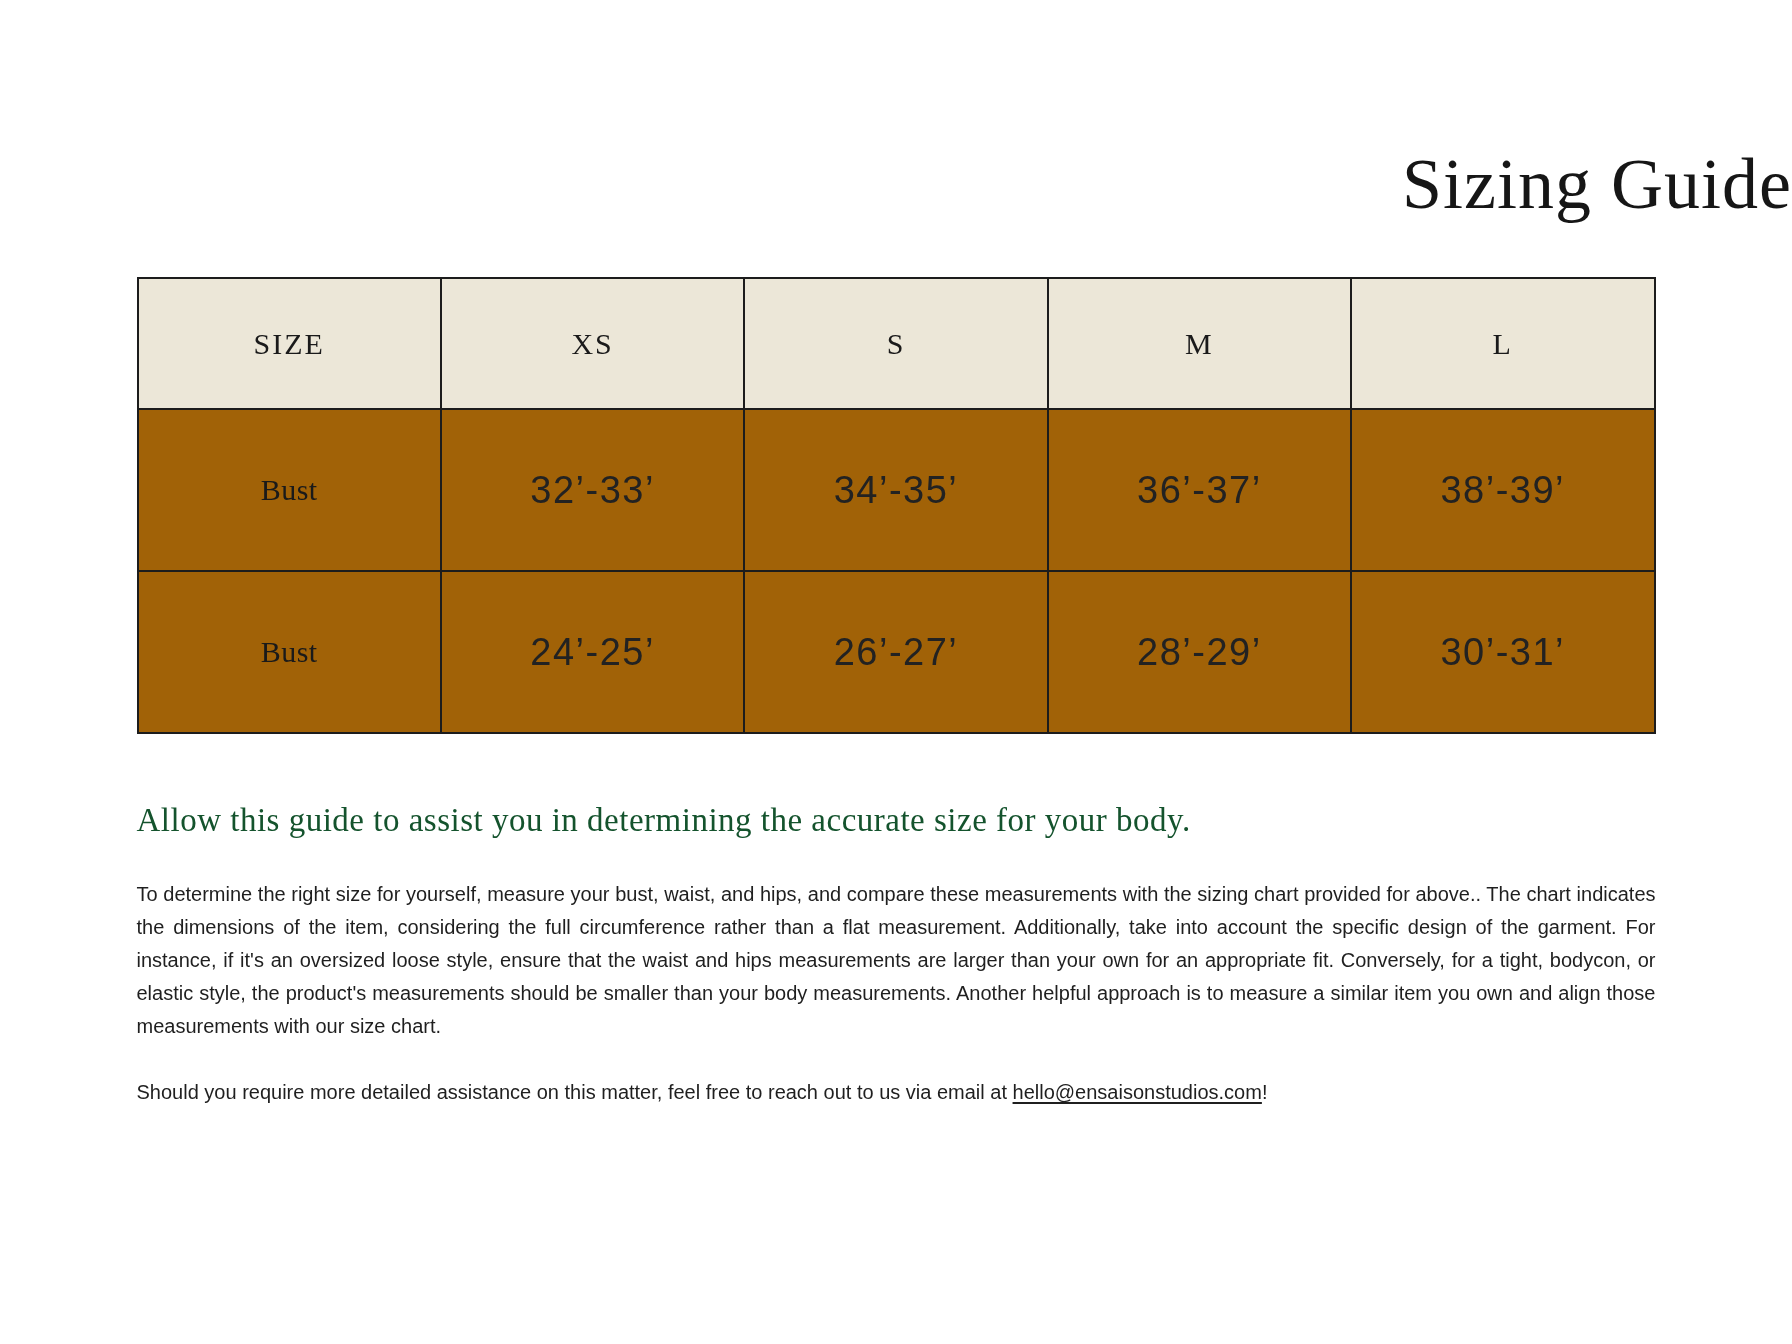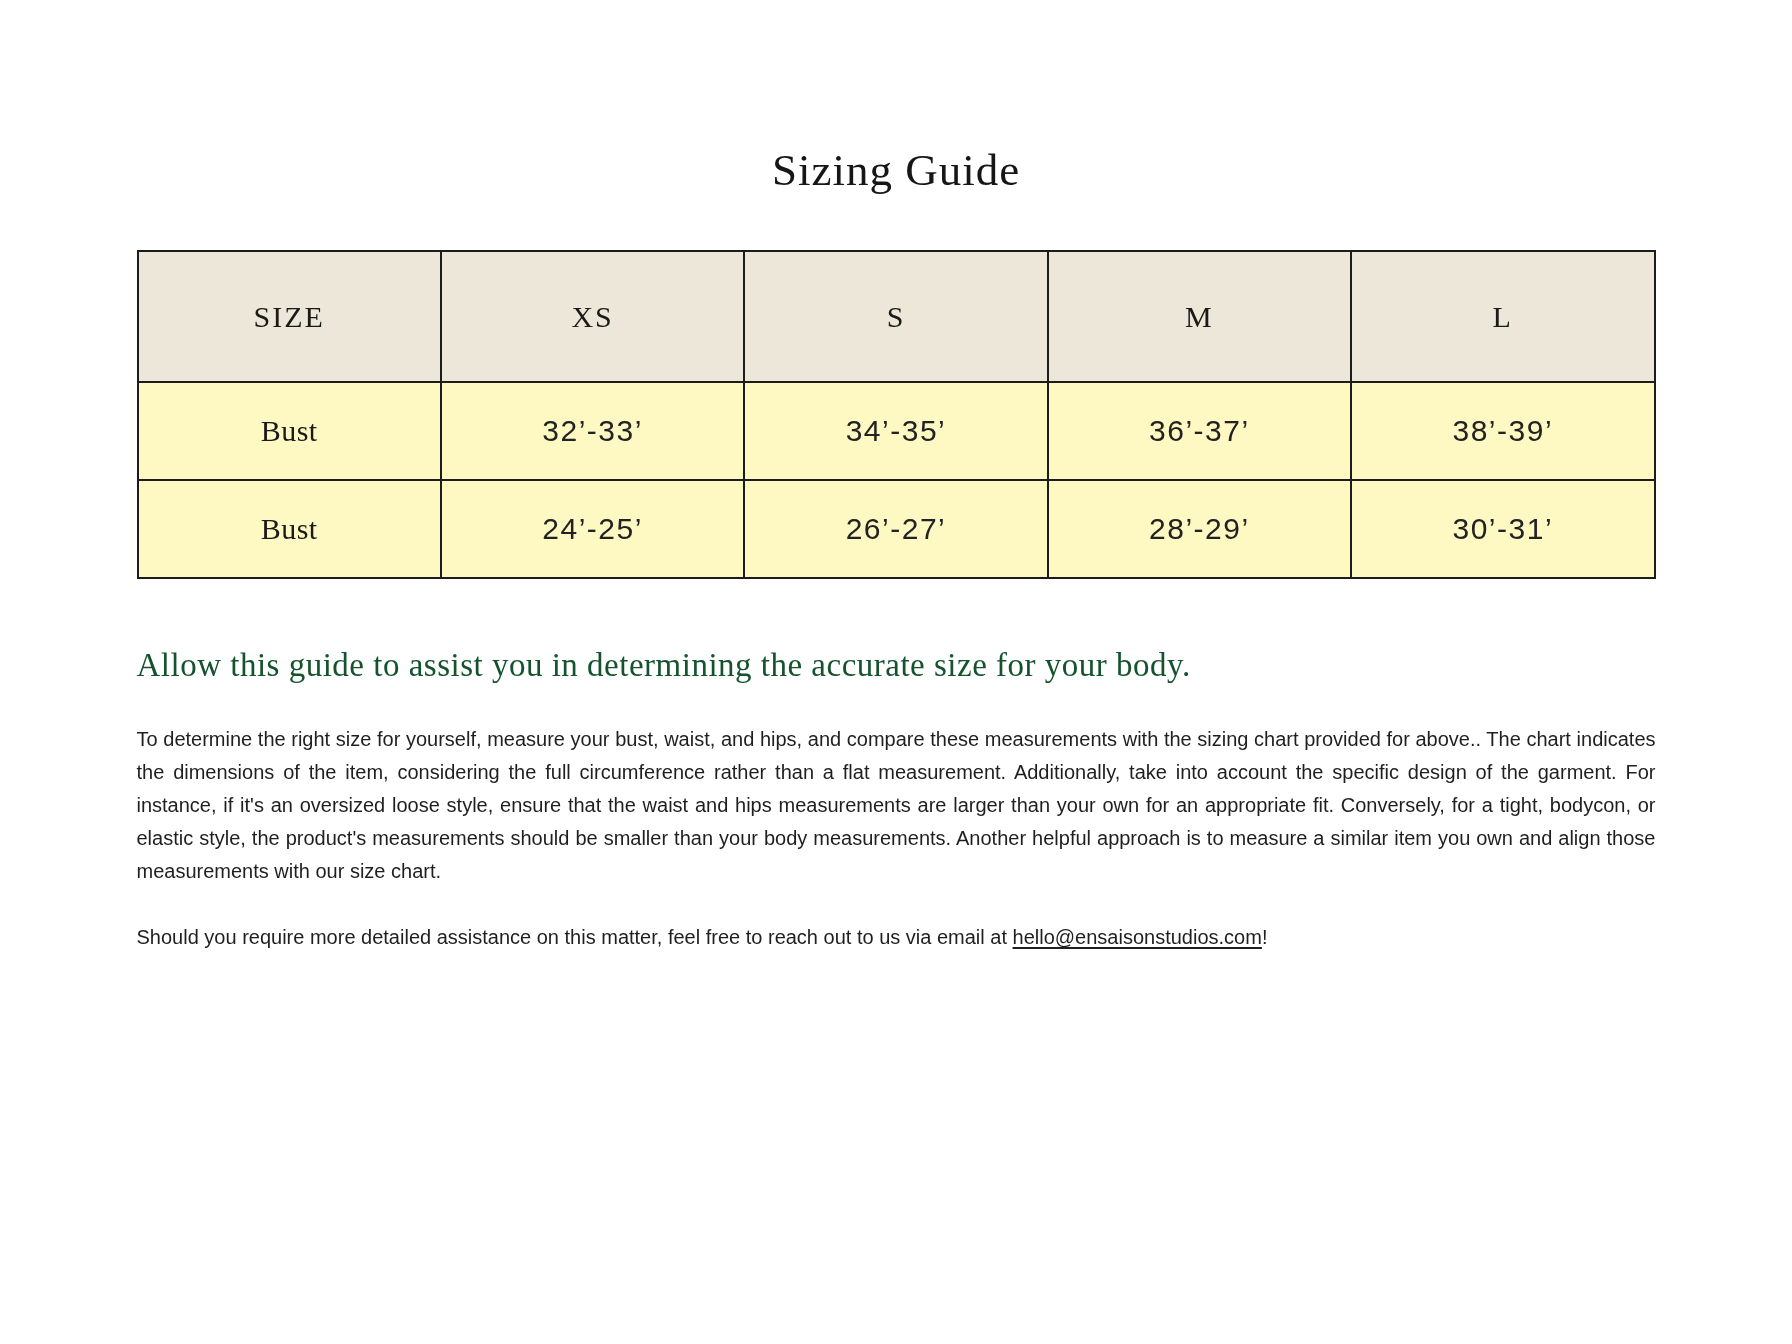--- a/index.html
+++ b/index.html
@@ -9,24 +9,24 @@
     height: 1344px;
     background: #ffffff;
     color: #1d1d1d;
     font-family: "Liberation Sans", "DejaVu Sans", sans-serif;
   }
   .page { width: 1792px; height: 1344px; overflow: hidden; }
   .content { width: 1519px; margin: 0 auto; }
 
   .title {
     margin: 148px 0 0 0;
-    text-align: center;
+    text-align: right;
     font-family: "Liberation Serif", "DejaVu Serif", serif;
     font-weight: 400;
-    font-size: 45px;
+    font-size: 72px;
     line-height: 1;
     letter-spacing: 1px;
     color: #161616;
   }
 
   table.size-table {
     margin-top: 57px;
     width: 100%;
     border-collapse: collapse;
     table-layout: fixed;
@@ -39,32 +39,32 @@
   }
   .size-table thead tr { height: 131px; }
   .size-table thead th {
     background: #ece7d8;
     font-family: "Liberation Serif", "DejaVu Serif", serif;
     font-weight: 400;
     font-size: 30px;
     letter-spacing: 2px;
     color: #1a1a1a;
   }
-  .size-table tbody tr { height: 98px; background: #fef9c3; padding-left: 16px; }
+  .size-table tbody tr { height: 162px; background: #a16207; padding-left: 16px; }
   .size-table td.rowlabel {
     font-family: "Liberation Serif", "DejaVu Serif", serif;
     font-weight: 400;
     font-size: 30px;
     letter-spacing: 0.5px;
     color: #1a1a1a;
   }
   .size-table td.value {
     font-family: "Liberation Sans", "DejaVu Sans", sans-serif;
     font-weight: 400;
-    font-size: 30px;
+    font-size: 38px;
     letter-spacing: 1.5px;
     color: #222222;
   }
 
   .subtitle {
     margin: 67px 0 0 0;
     font-family: "Liberation Serif", "DejaVu Serif", serif;
     font-weight: 400;
     font-size: 33px;
     line-height: 1.2;

